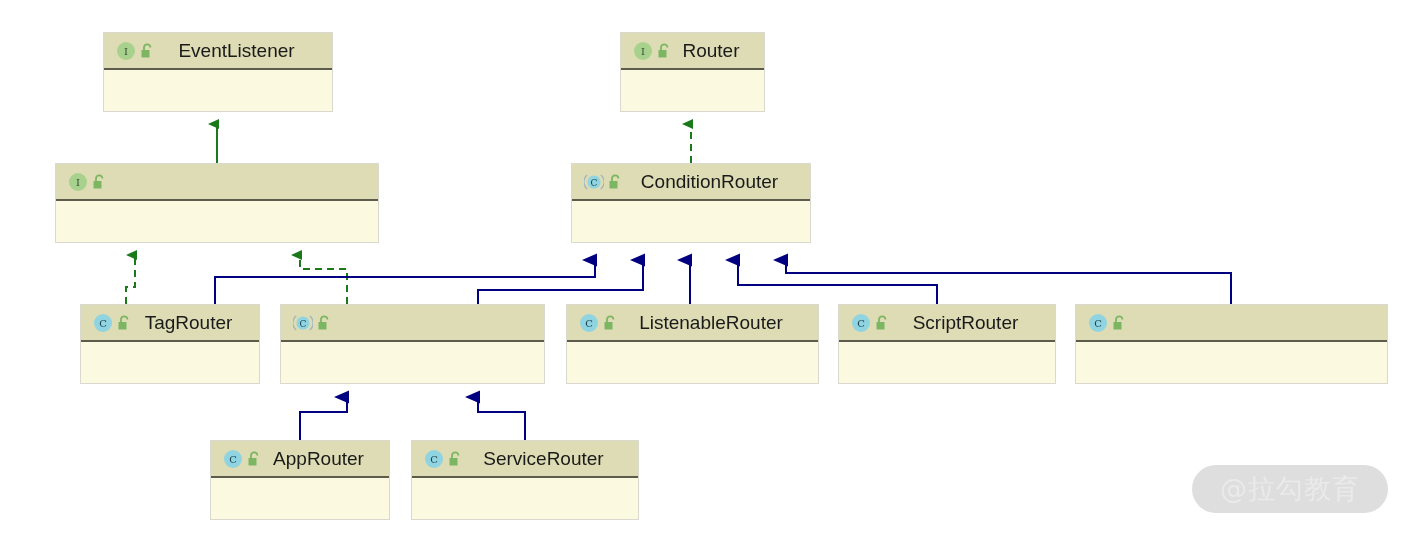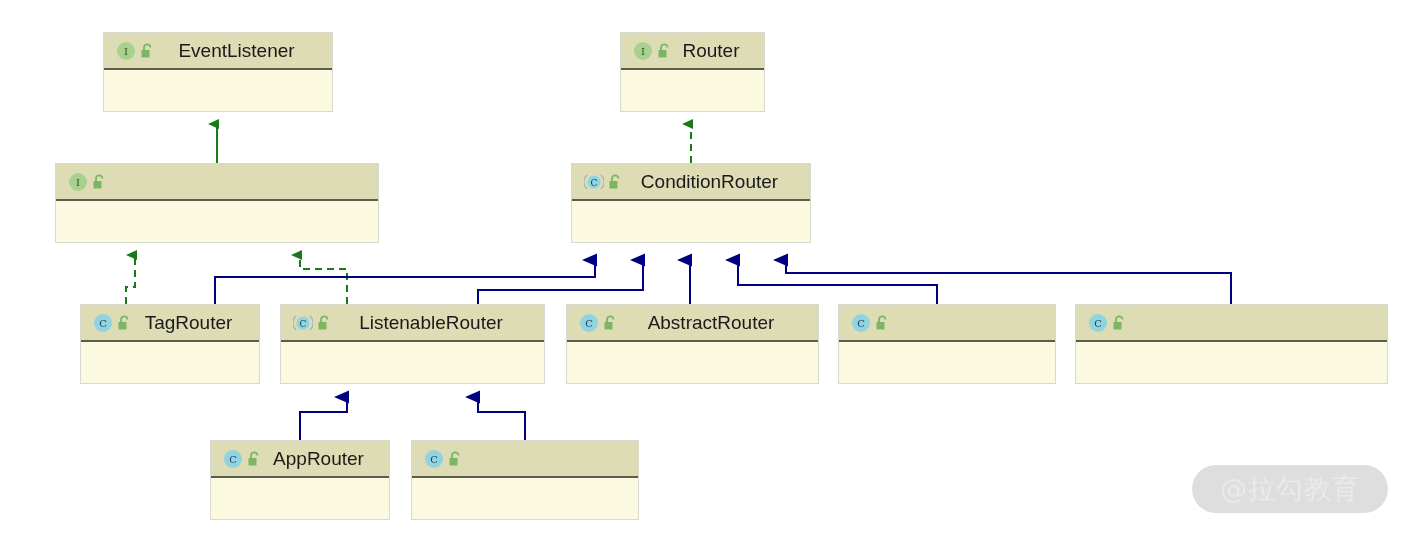--- a/index.html
+++ b/index.html
@@ -255,58 +255,58 @@
             <circle cx="10" cy="10" r="6.6" fill="#8fd4e0"></circle>
             <text x="10" y="13.6" font-size="9" font-family="DejaVu Serif, serif" text-anchor="middle" fill="#1d4450">C</text>
           </svg>
       </span>
       <span class="icon-lock">
         <svg width="16" height="18" viewBox="0 0 16 18">
             <path d="M5 8 V5.5 A3.2 3.2 0 0 1 11.4 5.5" stroke="#7cb662" stroke-width="1.8" fill="none"></path>
             <rect x="2.5" y="8" width="8" height="7.5" fill="#7cb662"></rect>
           </svg>
       </span>
+    </div>
+    <div class="uml-body"></div>
+  </div>
+
+  <div class="uml-node" style="left:566px; top:304px; width:253px; height:80px;">
+    <div class="uml-header">
+      <span class="icon-kind">
+        <svg width="20" height="20" viewBox="0 0 20 20">
+            <circle cx="10" cy="10" r="9" fill="#8fd4e0"></circle>
+            <text x="10" y="13.8" font-size="10" font-family="DejaVu Serif, serif" text-anchor="middle" fill="#1d4450">C</text>
+          </svg>
+      </span>
+      <span class="icon-lock">
+        <svg width="16" height="18" viewBox="0 0 16 18">
+            <path d="M5 8 V5.5 A3.2 3.2 0 0 1 11.4 5.5" stroke="#7cb662" stroke-width="1.8" fill="none"></path>
+            <rect x="2.5" y="8" width="8" height="7.5" fill="#7cb662"></rect>
+          </svg>
+      </span>
       <span class="uml-title">ListenableRouter</span>
     </div>
     <div class="uml-body"></div>
   </div>
 
-  <div class="uml-node" style="left:566px; top:304px; width:253px; height:80px;">
-    <div class="uml-header">
-      <span class="icon-kind">
-        <svg width="20" height="20" viewBox="0 0 20 20">
-            <circle cx="10" cy="10" r="9" fill="#8fd4e0"></circle>
-            <text x="10" y="13.8" font-size="10" font-family="DejaVu Serif, serif" text-anchor="middle" fill="#1d4450">C</text>
-          </svg>
-      </span>
-      <span class="icon-lock">
-        <svg width="16" height="18" viewBox="0 0 16 18">
-            <path d="M5 8 V5.5 A3.2 3.2 0 0 1 11.4 5.5" stroke="#7cb662" stroke-width="1.8" fill="none"></path>
-            <rect x="2.5" y="8" width="8" height="7.5" fill="#7cb662"></rect>
-          </svg>
-      </span>
-      <span class="uml-title">AbstractRouter</span>
-    </div>
-    <div class="uml-body"></div>
-  </div>
-
   <div class="uml-node" style="left:838px; top:304px; width:218px; height:80px;">
     <div class="uml-header">
       <span class="icon-kind">
         <svg width="20" height="20" viewBox="0 0 20 20">
             <circle cx="10" cy="10" r="9" fill="#8fd4e0"></circle>
             <text x="10" y="13.8" font-size="10" font-family="DejaVu Serif, serif" text-anchor="middle" fill="#1d4450">C</text>
           </svg>
       </span>
       <span class="icon-lock">
         <svg width="16" height="18" viewBox="0 0 16 18">
             <path d="M5 8 V5.5 A3.2 3.2 0 0 1 11.4 5.5" stroke="#7cb662" stroke-width="1.8" fill="none"></path>
             <rect x="2.5" y="8" width="8" height="7.5" fill="#7cb662"></rect>
           </svg>
       </span>
+      <span class="uml-title">ScriptRouter</span>
     </div>
     <div class="uml-body"></div>
   </div>
 
   <div class="uml-node" style="left:1075px; top:304px; width:313px; height:80px;">
     <div class="uml-header">
       <span class="icon-kind">
         <svg width="20" height="20" viewBox="0 0 20 20">
             <circle cx="10" cy="10" r="9" fill="#8fd4e0"></circle>
             <text x="10" y="13.8" font-size="10" font-family="DejaVu Serif, serif" text-anchor="middle" fill="#1d4450">C</text>
@@ -348,20 +348,21 @@
             <circle cx="10" cy="10" r="9" fill="#8fd4e0"></circle>
             <text x="10" y="13.8" font-size="10" font-family="DejaVu Serif, serif" text-anchor="middle" fill="#1d4450">C</text>
           </svg>
       </span>
       <span class="icon-lock">
         <svg width="16" height="18" viewBox="0 0 16 18">
             <path d="M5 8 V5.5 A3.2 3.2 0 0 1 11.4 5.5" stroke="#7cb662" stroke-width="1.8" fill="none"></path>
             <rect x="2.5" y="8" width="8" height="7.5" fill="#7cb662"></rect>
           </svg>
       </span>
+      <span class="uml-title">ServiceRouter</span>
     </div>
     <div class="uml-body"></div>
   </div>
 
   <div class="watermark">
     <span class="watermark-text">@拉勾教育</span>
   </div>
 
 </div>
 

